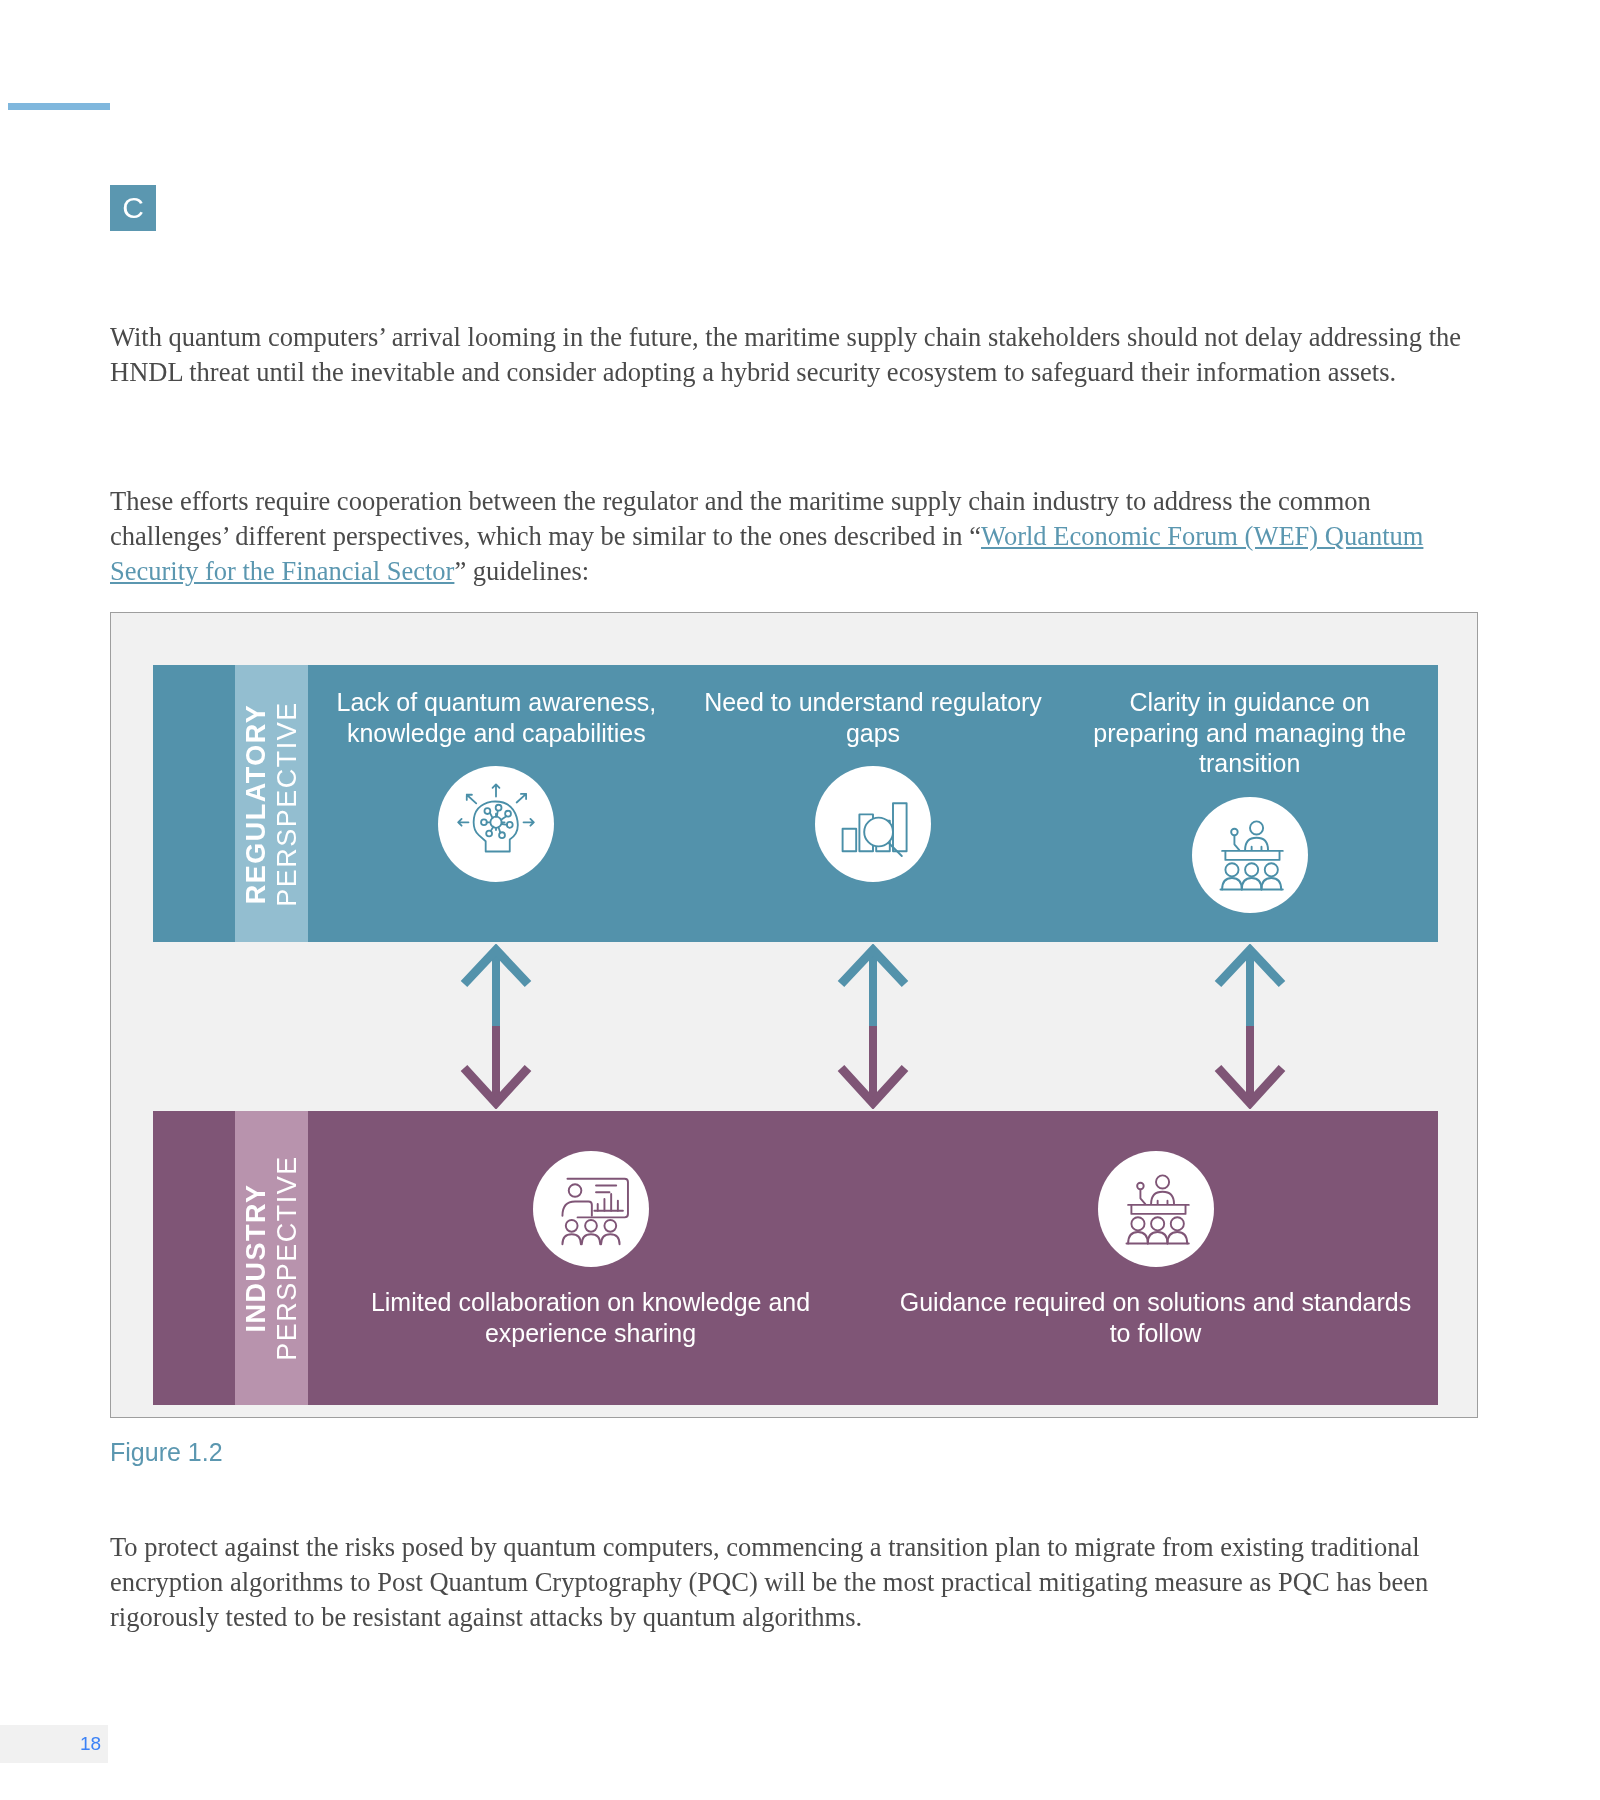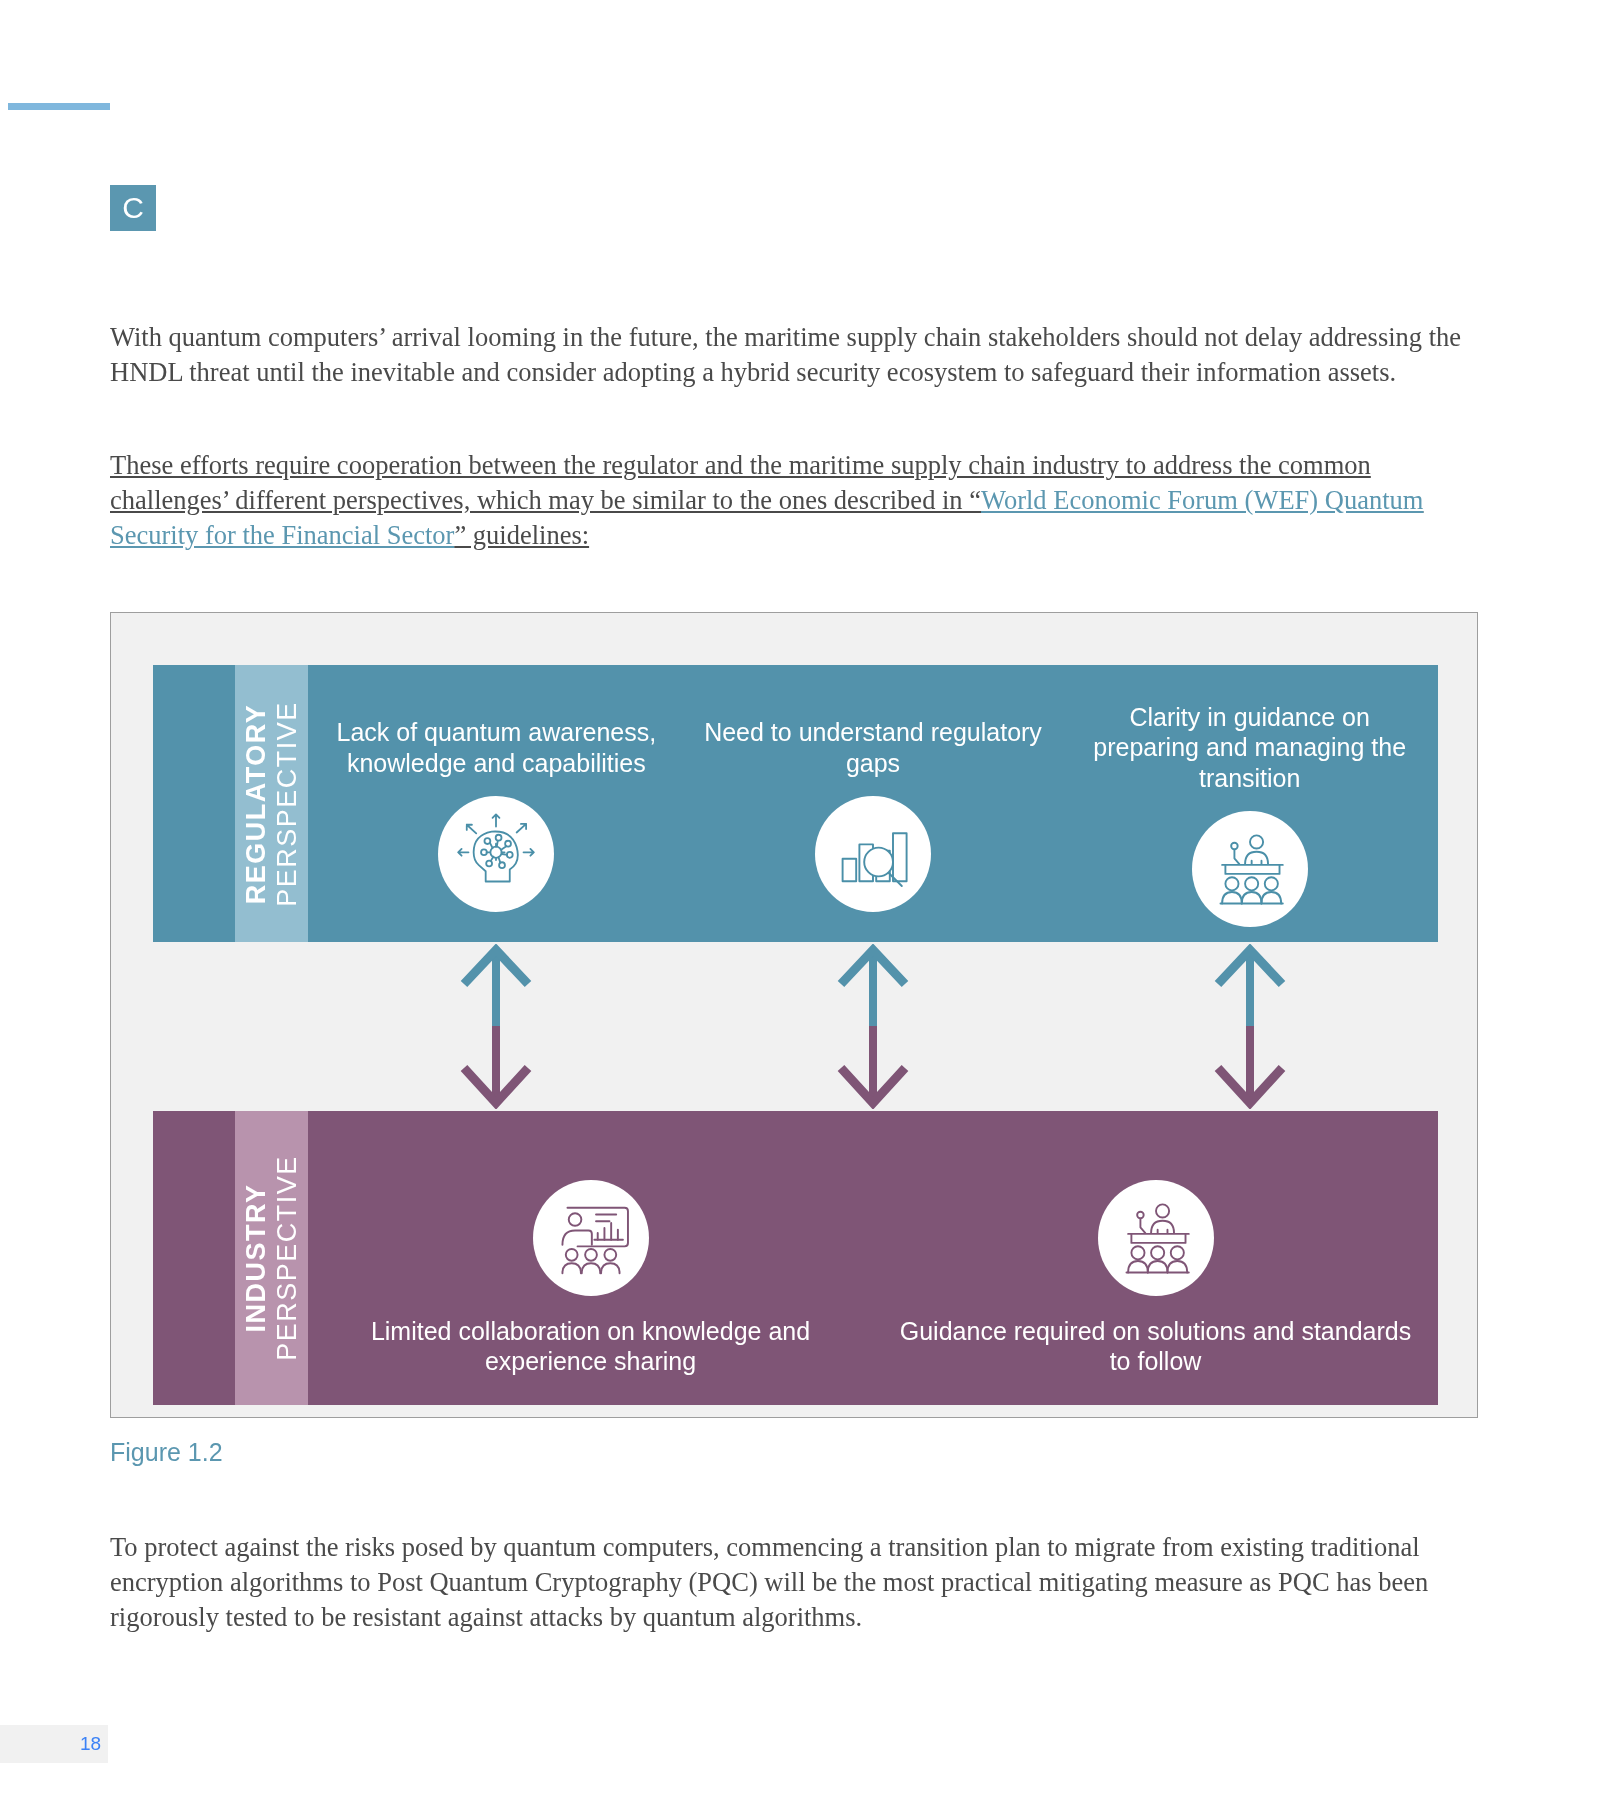--- a/index.html
+++ b/index.html
@@ -59,21 +59,21 @@
     position: absolute;
     left: 110px;
     width: 1370px;
     font-family: "Liberation Serif", serif;
     font-size: 26.5px;
     line-height: 1.33;
     color: #4a4a4a;
     text-align: left;
   }
   #para-1 { top: 320px; }
-  #para-2 { top: 448px; text-decoration: underline; }
+  #para-2 { top: 484px; }
 
   .doc-link {
     color: #5b97b0;
     text-decoration: underline;
   }
 
   
   .figure-frame {
     position: absolute;
     left: 110px;
@@ -130,21 +130,20 @@
     letter-spacing: 1.5px;
     text-align: center;
     line-height: 1.15;
   }
   .vtext .v-strong { font-weight: bold; display: block; }
   .vtext .v-light  { font-weight: normal; display: block; }
 
   .band-cols {
     flex: 1;
     display: flex;
-    align-items: center;
   }
   .band-col {
     flex: 1;
     display: flex;
     flex-direction: column;
     align-items: center;
     box-sizing: border-box;
     padding: 0 18px;
   }
   .band-reg .band-col { justify-content: flex-start; padding-top: 22px; }

